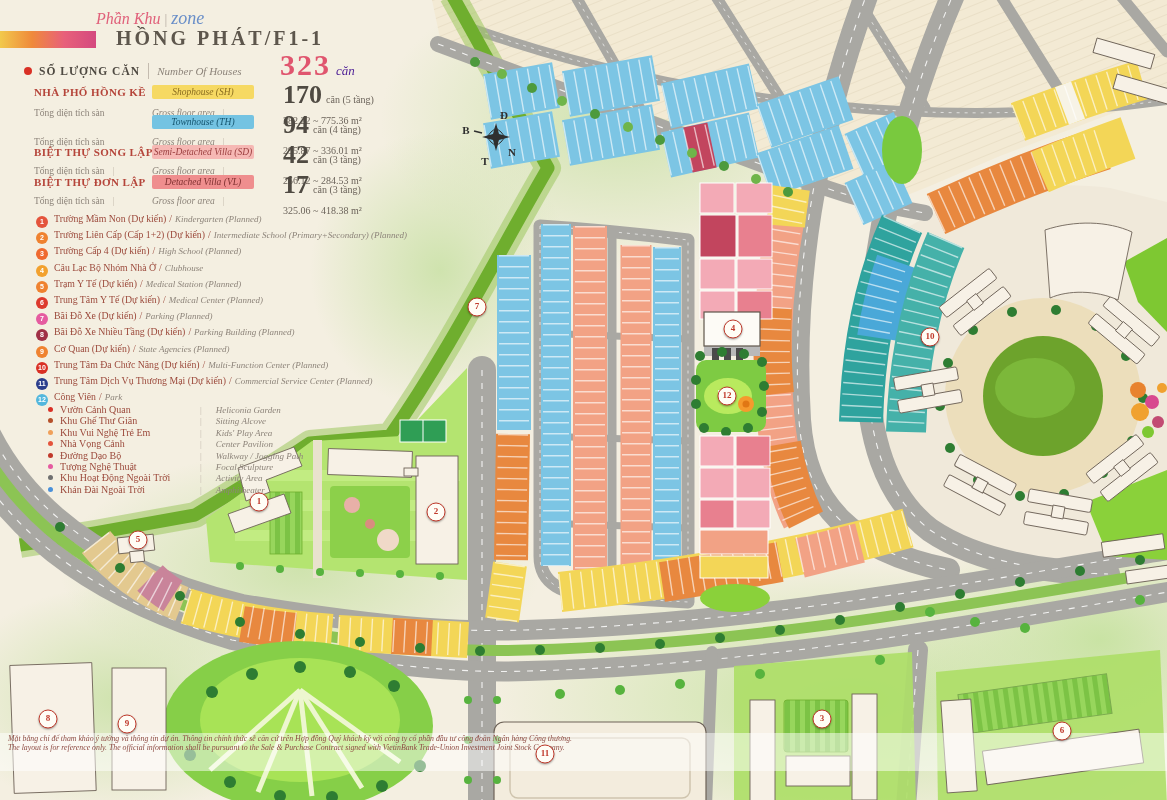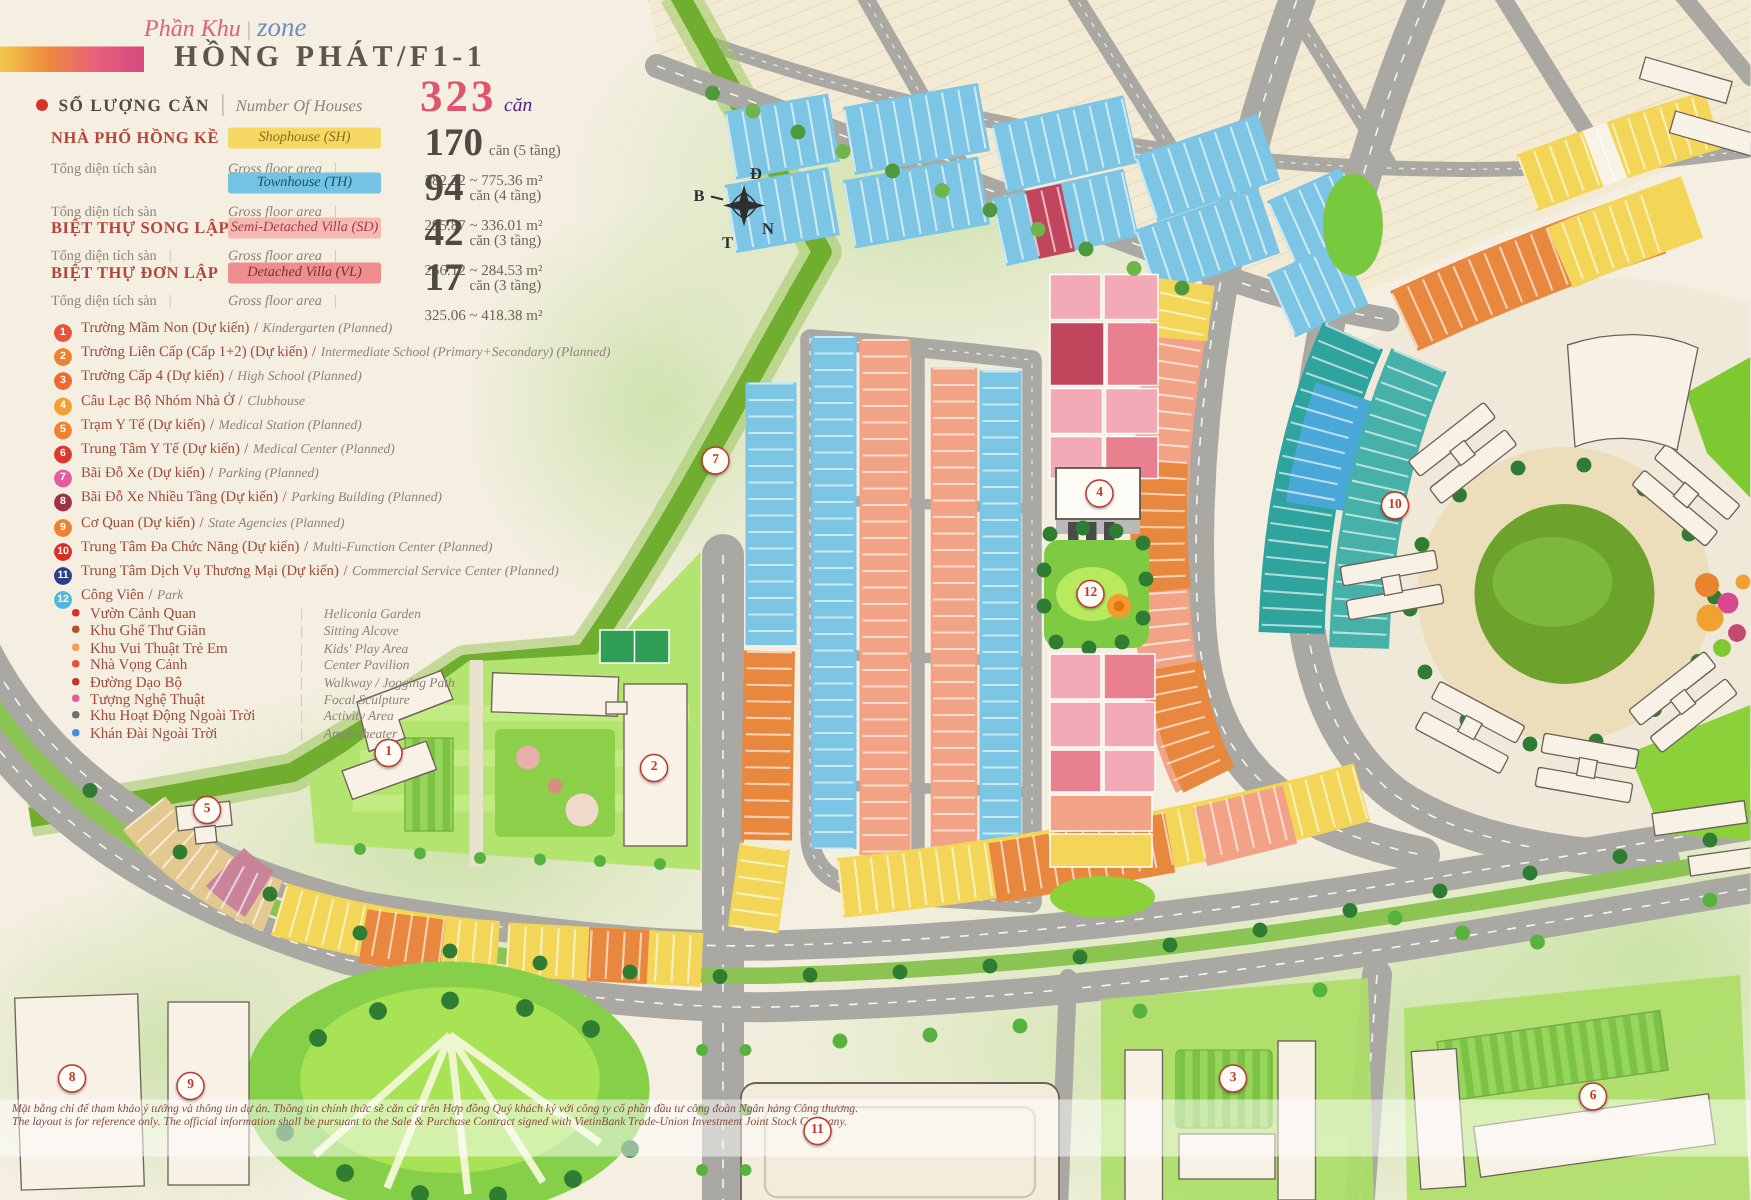--- a/index.html
+++ b/index.html
@@ -612,21 +612,21 @@
 
   <div class="abs" style="left:48px;top:402px;">
 
   <div class="pf">
         <span class="pfb" style="background: rgb(217, 48, 37);"></span><span class="pfvn">Vườn Cảnh Quan</span><span class="pfsep">|</span><span class="pfen">Heliconia Garden</span>
       </div>
         <div class="pf">
         <span class="pfb" style="background: rgb(181, 80, 42);"></span><span class="pfvn">Khu Ghế Thư Giãn</span><span class="pfsep">|</span><span class="pfen">Sitting Alcove</span>
       </div>
         <div class="pf">
-        <span class="pfb" style="background: rgb(240, 160, 90);"></span><span class="pfvn">Khu Vui Thuật Trẻ Em</span><span class="pfsep">|</span><span class="pfen">Kids' Play Area</span>
+        <span class="pfb" style="background: rgb(240, 160, 90);"></span><span class="pfvn">Khu Vui Nghệ Trẻ Em</span><span class="pfsep">|</span><span class="pfen">Kids' Play Area</span>
       </div>
         <div class="pf">
         <span class="pfb" style="background: rgb(228, 84, 60);"></span><span class="pfvn">Nhà Vọng Cảnh</span><span class="pfsep">|</span><span class="pfen">Center Pavilion</span>
       </div>
         <div class="pf">
         <span class="pfb" style="background: rgb(192, 57, 43);"></span><span class="pfvn">Đường Dạo Bộ</span><span class="pfsep">|</span><span class="pfen">Walkway / Jogging Path</span>
       </div>
         <div class="pf">
         <span class="pfb" style="background: rgb(229, 91, 160);"></span><span class="pfvn">Tượng Nghệ Thuật</span><span class="pfsep">|</span><span class="pfen">Focal Sculpture</span>
       </div>

